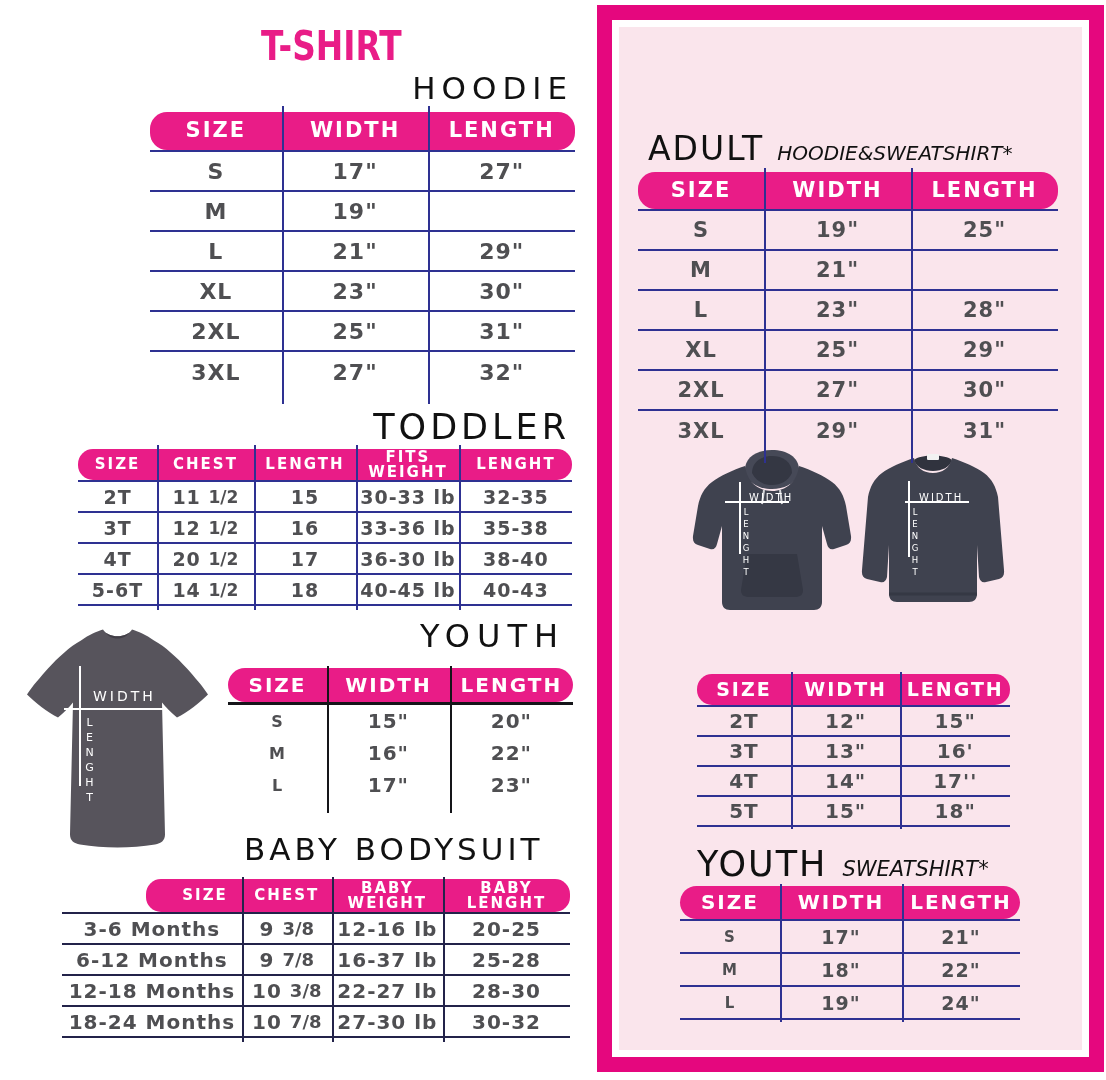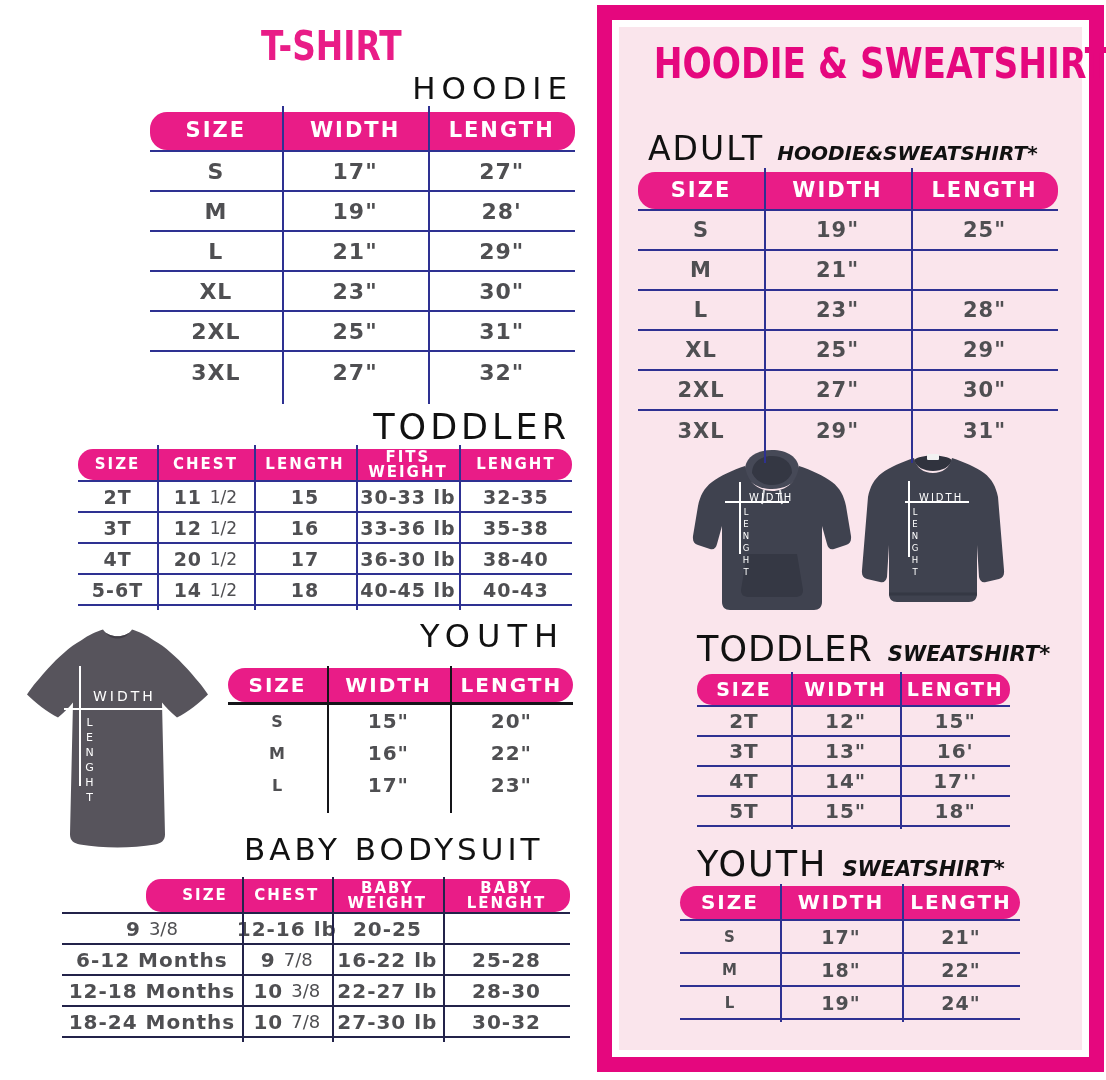--- a/index.html
+++ b/index.html
@@ -7,21 +7,21 @@
           font-family:"DejaVu Sans","Liberation Sans",sans-serif;}
   .abs{position:absolute;}
 
   
   .banner{left:10px;top:22px;width:248px;height:47px;background:var(--pink);
           display:flex;align-items:center;justify-content:center;}
   .banner span{color:#fff;font-weight:700;font-size:37px;transform:scaleX(.8);white-space:nowrap;}
   .product-title{left:261px;top:23px;color:var(--pink);font-weight:700;font-size:40px;
                  transform:scaleX(.82);transform-origin:left top;white-space:nowrap;}
   .sec-title{color:var(--title-ink);font-weight:400;white-space:nowrap;}
-  .sec-sub{color:var(--title-ink);font-style:italic;font-weight:700;text-align:center;}
+  .sec-sub{color:var(--title-ink);font-style:italic;font-weight:400;text-align:center;}
 
   #t-unisex{left:150px;top:70px;width:423px;text-align:right;font-size:31px;letter-spacing:6px;}
   #t-toddler-tee{left:78px;top:407px;width:492px;text-align:right;font-size:35px;letter-spacing:4px;}
   #t-youth-tee{left:228px;top:617px;width:337px;text-align:right;font-size:32px;letter-spacing:7px;}
   #t-baby{left:244px;top:831px;font-size:31px;letter-spacing:4px;}
   #t-adult{left:648px;top:129px;}
   #t-adult .big{font-size:33px;letter-spacing:2px;}
   #t-adult .sec-sub{font-size:20px;margin-left:8px;}
   #t-toddler-sweat{left:697px;top:629px;}
   #t-toddler-sweat .big{font-size:35px;letter-spacing:1px;}
@@ -41,21 +41,21 @@
   
   .stable{position:absolute;}
   .pillbg{position:absolute;left:0;right:0;top:0;background:var(--pink);border-radius:17px;z-index:0;}
   .thead{position:relative;z-index:1;display:grid;color:#fff;font-weight:700;}
   .thead .hc{display:flex;align-items:center;justify-content:center;text-align:center;
              white-space:pre-line;line-height:.95;letter-spacing:2px;}
   .rows{position:relative;z-index:1;}
   .row{display:grid;box-sizing:border-box;}
   .row .cell{display:flex;align-items:center;justify-content:center;
              font-weight:700;color:var(--value);letter-spacing:1px;white-space:pre;}
-  .cell .fr{font-weight:400;font-size:.9em;letter-spacing:0;}
+  .cell .fr{font-weight:700;font-size:.9em;letter-spacing:0;}
   .vline{position:absolute;width:2px;z-index:2;}
 
   
   .unisex{left:150px;top:112px;width:425px;}
   .unisex .thead,.unisex .row{grid-template-columns:31% 34.5% 34.5%;}
   .unisex .pillbg,.unisex .thead{height:38px;}
   .unisex .thead{font-size:21px;}
   .unisex .rows{border-top:2px solid var(--navy);}
   .unisex .row{height:40px;font-size:22px;border-bottom:2px solid var(--navy);}
   .unisex .row:last-child{border-bottom:none;}
@@ -151,21 +151,20 @@
       </div>
     <div class="rows">
         <div class="row">
           <div class="cell">S</div>
           <div class="cell">17"</div>
           <div class="cell">27"</div>
         </div>
         <div class="row">
           <div class="cell">M</div>
           <div class="cell">19"</div>
-          <div class="cell">28'</div>
         </div>
         <div class="row">
           <div class="cell">L</div>
           <div class="cell">21"</div>
           <div class="cell">29"</div>
         </div>
         <div class="row">
           <div class="cell">XL</div>
           <div class="cell">23"</div>
           <div class="cell">30"</div>
@@ -267,28 +266,29 @@
     <div class="thead">
         <div class="hc">SIZE</div>
         <div class="hc">CHEST</div>
         <div class="hc">BABY
 WEIGHT</div>
         <div class="hc">BABY
 LENGHT</div>
       </div>
     <div class="rows">
         <div class="row">
+          <div class="cell">3-6 Months</div>
           <div class="cell"><span>9 </span><span class="fr">3/8</span></div>
           <div class="cell">12-16 lb</div>
           <div class="cell">20-25</div>
         </div>
         <div class="row">
           <div class="cell">6-12 Months</div>
           <div class="cell"><span>9 </span><span class="fr">7/8</span></div>
-          <div class="cell">16-22 lb</div>
+          <div class="cell">16-37 lb</div>
           <div class="cell">25-28</div>
         </div>
         <div class="row">
           <div class="cell">12-18 Months</div>
           <div class="cell"><span>10 </span><span class="fr">3/8</span></div>
           <div class="cell">22-27 lb</div>
           <div class="cell">28-30</div>
         </div>
         <div class="row">
           <div class="cell">18-24 Months</div>
@@ -307,23 +307,20 @@
       <path d="M66,16 C74,10 82,7 88,5 C93,14 112,14 117,5 C123,7 131,10 139,16 C150,22 162,33 172,44 C179,52 188,62 193,70 C185,78 172,88 162,93 C156,88 151,83 147,78 L150,210 C150,216 146,219 140,220 C116,224 89,224 65,220 C59,219 55,216 55,210 L58,78 C54,83 49,88 43,93 C33,88 20,78 12,70 C17,62 26,52 33,44 C43,33 55,22 66,16 Z" fill="#57545C"></path>
       <path d="M88,5 C93,14 112,14 117,5 C112,12 108,14 102.5,14 C97,14 93,12 88,5 Z" fill="#413E46"></path>
     </svg>
     <i class="gv" style="left:64px;top:44px;height:120px"></i>
     <i class="gh" style="left:49px;top:86px;width:102px"></i>
     <span class="gw" style="left:78px;top:66px;font-size:14px">WIDTH</span>
     <span class="gl" style="left:68px;top:94px;height:100px;font-size:11px">LENGHT</span>
   </div>
 
   <div class="abs panel"></div>
-  <div class="abs hs-title">
-    <span>HOODIE &amp; SWEATSHIRT</span>
-  </div>
 
   <div class="abs sec-title" id="t-adult">
     <span class="big">ADULT</span>
     <span class="sec-sub">HOODIE&amp;SWEATSHIRT*</span>
   </div>
   <div class="stable adult">
     <div class="pillbg"></div>
     <div class="thead">
         <div class="hc">SIZE</div>
         <div class="hc">WIDTH</div>
@@ -384,24 +381,20 @@
       <rect x="69" y="4" width="12" height="6" rx="1" fill="#F2F2F2"></rect>
       <path d="M56,8 C44,12 32,17 24,23 C16,29 12,37 10,47 L4,120 C3.5,125 5,128 9,129 L22,132 C26,133 28,131 29,127 L31,95 L31,144 C31,149 34,152 39,152 L111,152 C116,152 119,149 119,144 L119,95 L121,127 C122,131 124,133 128,132 L141,129 C145,128 146.5,125 146,120 L140,47 C138,37 134,29 126,23 C118,17 106,12 94,8 C92,18 84,23 75,23 C66,23 58,18 56,8 Z" fill="#3F424F"></path>
       <path d="M31,144 L119,144" stroke="#353844" stroke-width="3"></path>
     </svg>
     <i class="gv" style="left:50px;top:31px;height:76px"></i>
     <i class="gh" style="left:47px;top:51px;width:64px"></i>
     <span class="gw" style="left:61px;top:42px;font-size:10px;letter-spacing:2px">WIDTH</span>
     <span class="gl" style="left:52px;top:57px;height:68px;font-size:8.5px">LENGHT</span>
   </div>
 
-  <div class="abs sec-title" id="t-toddler-sweat">
-    <span class="big">TODDLER</span>
-    <span class="sec-sub">SWEATSHIRT*</span>
-  </div>
   <div class="stable toddler-sweat">
     <div class="pillbg"></div>
     <div class="thead">
         <div class="hc">SIZE</div>
         <div class="hc">WIDTH</div>
         <div class="hc">LENGTH</div>
       </div>
     <div class="rows">
         <div class="row">
           <div class="cell">2T</div>

